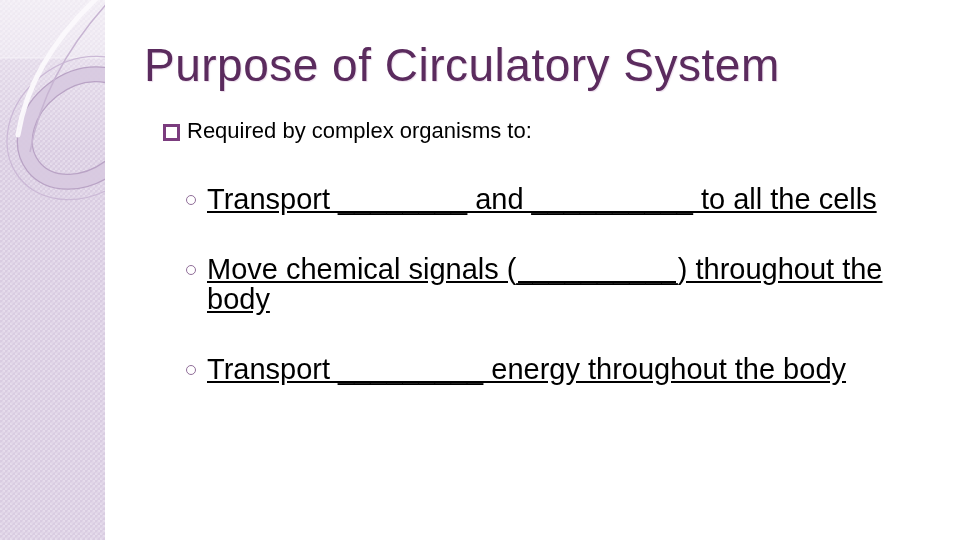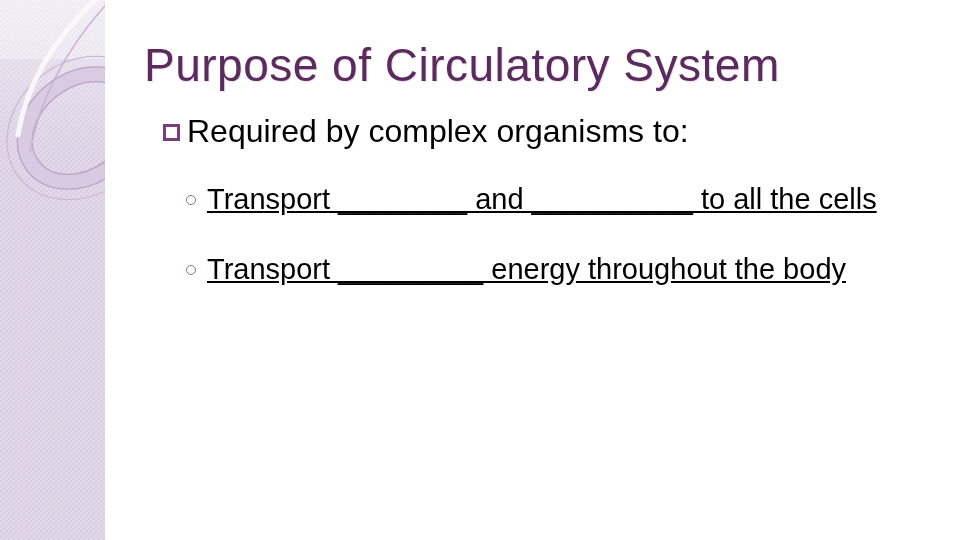--- a/index.html
+++ b/index.html
@@ -35,21 +35,21 @@
   .title {
     position: absolute; left: 144px; top: 38px; margin: 0;
     font-size: 46px; font-weight: 400; letter-spacing: 0.5px;
     line-height: 54px; white-space: nowrap;
     color: var(--title-color, #5B2B5E);
     text-shadow: 1px 1px 1px #ecdfec;
   }
   .l1-line {
     position: absolute; left: 163px; top: 114px;
     display: flex; align-items: center;
-    font-size: 32px; line-height: 34px; color: var(--body-text-color, #000);
+    font-size: 22px; line-height: 34px; color: var(--body-text-color, #000);
     white-space: nowrap;
   }
   .sq-bullet {
     flex: 0 0 auto; width: 11px; height: 11px;
     border: 3px solid var(--square-bullet-color, #7B3C7E);
     margin-right: 7px; margin-top: 2px;
   }
   .subs {
     position: absolute; left: 186px; top: 184px; width: 710px;
     margin: 0; padding: 0; list-style: none;
@@ -99,18 +99,22 @@
       <span>Required by complex organisms to:</span>
     </div>
 
     <ul class="subs">
       <li class="sub">
         <span class="circ-bullet"></span>
         <span class="sub-text">Transport ________ and __________ to all the cells</span>
       </li>
       <li class="sub">
         <span class="circ-bullet"></span>
+        <span class="sub-text">Move chemical signals (__________) throughout the body</span>
+      </li>
+      <li class="sub">
+        <span class="circ-bullet"></span>
         <span class="sub-text">Transport _________ energy throughout the body</span>
       </li>
     </ul>
 
   </main>
 </div>
 
 </body></html>

